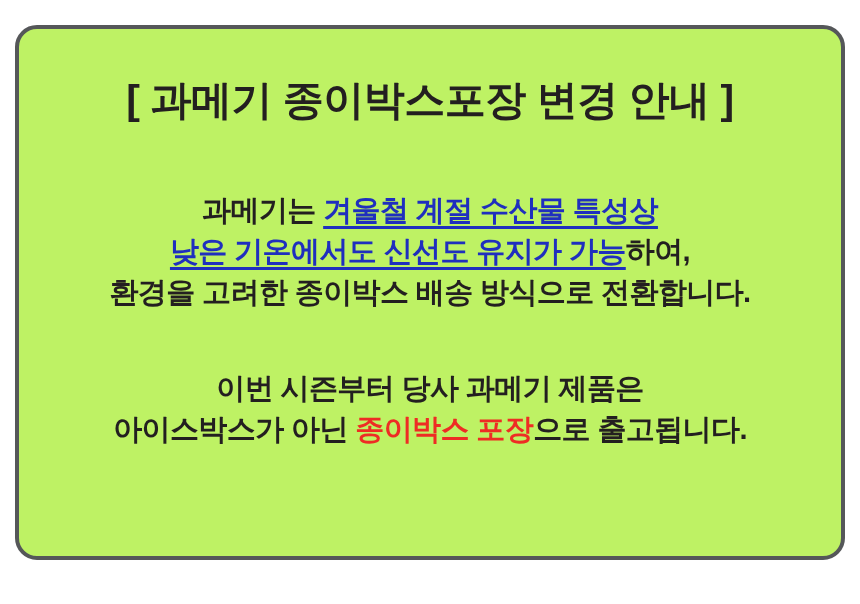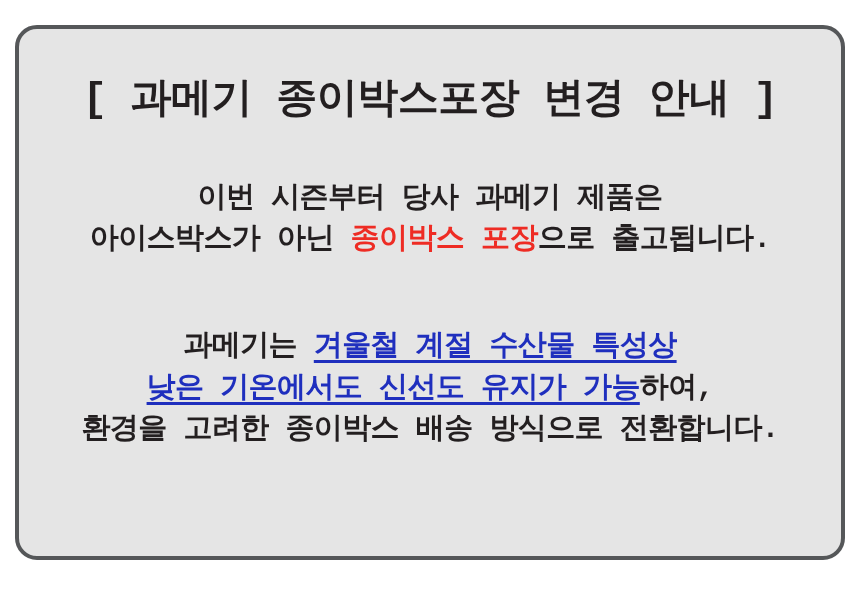--- a/index.html
+++ b/index.html
@@ -20,22 +20,21 @@
   
   #notice-card {
     position: absolute;
     left: 15px;
     top: 25px;
     width: 830px;
     height: 535px;
     box-sizing: border-box;
     border: 4px solid #555759;
     border-radius: 22px;
-    background: #e5e5e5;
-    font-family: Liberation Mono, monospace;
+    background: #bef264;
   }
 
   
   #notice-body {
     position: absolute;
     left: 0;
     top: 0;
     width: 100%;
     height: 100%;
     display: flex;
@@ -83,35 +82,35 @@
   }
 </style>
 </head>
 <body>
 
 <div id="notice-card">
   <div id="notice-body">
 
     <div class="title">[ 과메기 종이박스포장 변경 안내 ]</div>
 
-    <div class="para" id="para-intro">
-      <span class="line">
-        <span>이번 시즌부터 당사 과메기 제품은</span>
-      </span>
-      <span class="line">
-        <span>아이스박스가 아닌 </span><span class="em-red">종이박스 포장</span><span>으로 출고됩니다.</span>
-      </span>
-    </div>
-
     <div class="para" id="para-reason">
       <span class="line">
         <span>과메기는 </span><span class="em-blue">겨울철 계절 수산물 특성상</span>
       </span>
       <span class="line">
         <span class="em-blue">낮은 기온에서도 신선도 유지가 가능</span><span>하여,</span>
       </span>
       <span class="line">
         <span>환경을 고려한 종이박스 배송 방식으로 전환합니다.</span>
       </span>
     </div>
 
+    <div class="para" id="para-intro">
+      <span class="line">
+        <span>이번 시즌부터 당사 과메기 제품은</span>
+      </span>
+      <span class="line">
+        <span>아이스박스가 아닌 </span><span class="em-red">종이박스 포장</span><span>으로 출고됩니다.</span>
+      </span>
+    </div>
+
   </div>
 </div>
 
 </body></html>

